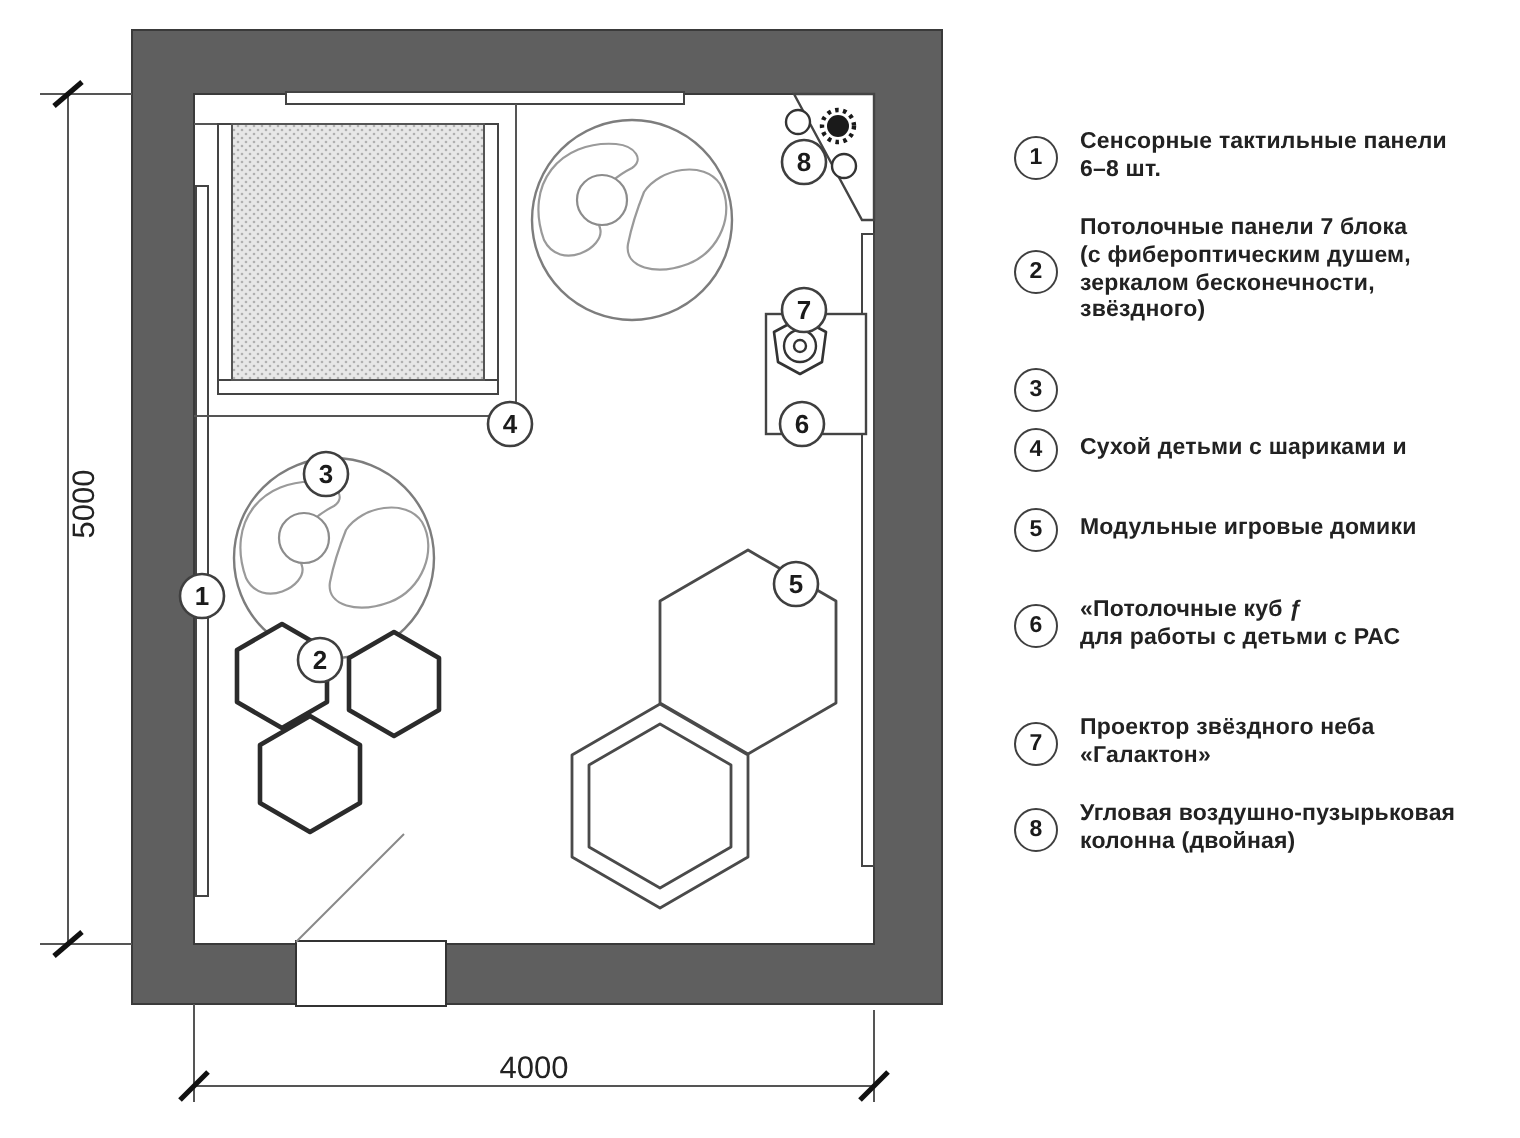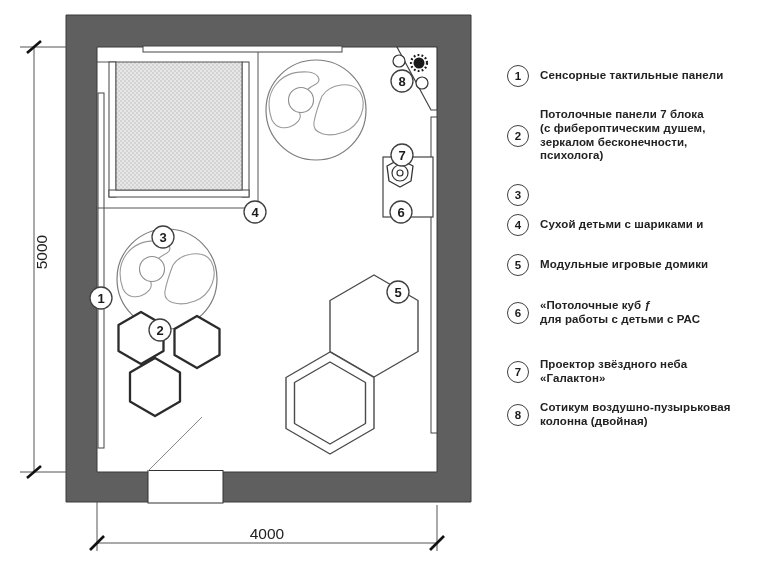--- a/index.html
+++ b/index.html
@@ -144,32 +144,33 @@
   </svg>
 
   <div class="legend">
 
     <div class="legend-item" style="top:65px">
       <div class="lbadge">
           <span>1</span>
         </div>
       <div class="ltext">
         <span>Сенсорные тактильные панели</span>
+        <span>6–8 шт.</span>
       </div>
     </div>
 
     <div class="legend-item" style="top:108px">
       <div class="lbadge">
           <span>2</span>
         </div>
       <div class="ltext">
         <span>Потолочные панели 7 блока</span>
         <span>(с фибероптическим душем,</span>
         <span>зеркалом бесконечности,</span>
-        <span>психолога)</span>
+        <span>звёздного)</span>
       </div>
     </div>
 
     <div class="legend-item" style="top:184px">
       <div class="lbadge">
           <span>3</span>
         </div>
     </div>
 
     <div class="legend-item" style="top:214px">
@@ -208,19 +209,19 @@
         <span>Проектор звёздного неба</span>
         <span>«Галактон»</span>
       </div>
     </div>
 
     <div class="legend-item" style="top:401px">
       <div class="lbadge">
           <span>8</span>
         </div>
       <div class="ltext">
-        <span>Сотикум воздушно-пузырьковая</span>
+        <span>Угловая воздушно-пузырьковая</span>
         <span>колонна (двойная)</span>
       </div>
     </div>
 
   </div>
 </div>
 
 </body></html>

